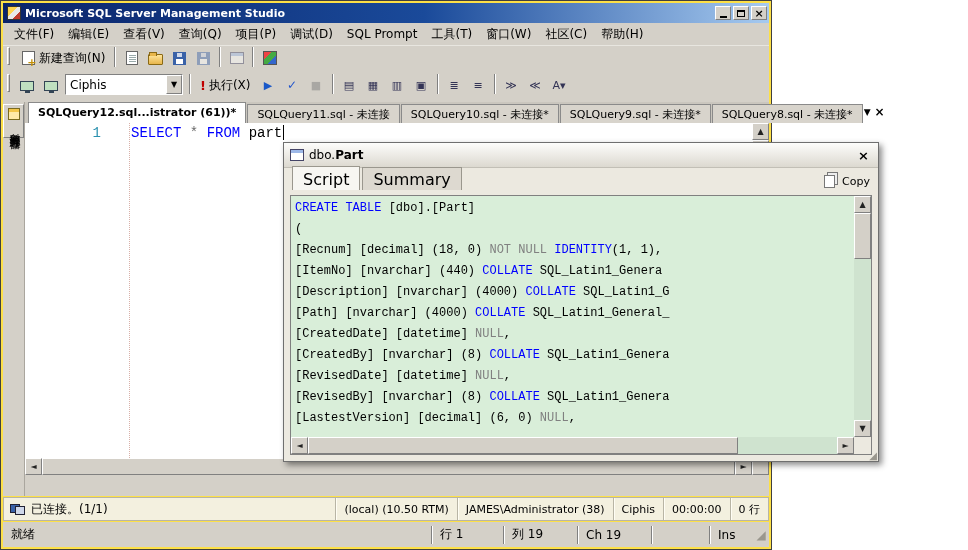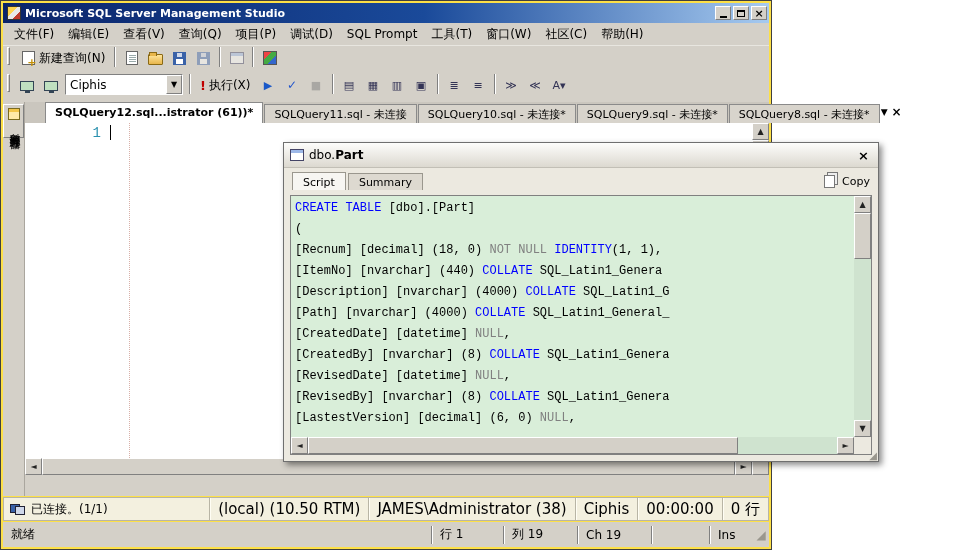--- a/index.html
+++ b/index.html
@@ -70,21 +70,21 @@
 
   
   .doc-area { flex:1; display:flex; position:relative; background:#d4d0c8; min-height:0; }
   .oe-strip { flex:0 0 22px; background:#d4d0c8; border-right:1px solid #aaa69e; display:flex; flex-direction:column; }
   .oe-tab { margin-top:2px; width:21px; border:1px solid; border-color:#fff #808080 #808080 #fff;
             background:#d4d0c8; display:flex; flex-direction:column; align-items:center; padding:3px 0 6px; gap:4px; cursor:default; }
   .oe-icon { width:12px; height:12px; background:#ffe9a8; border:1px solid #7a6a20; box-shadow:inset 0 3px 0 #f3c64a; }
   .oe-text { writing-mode:vertical-rl; text-orientation:upright; font-size:11px; letter-spacing:1px; }
 
   .doc-col { flex:1; display:flex; flex-direction:column; min-width:0; }
-  .tabbar { height:21px; flex:0 0 21px; display:flex; align-items:flex-end; background:#cac6be; padding-left:20px; }
+  .tabbar { height:21px; flex:0 0 21px; display:flex; align-items:flex-end; background:#cac6be; padding-left:3px; }
   .doc-tab { height:19px; padding:2px 9px 0; font-size:11px; white-space:nowrap; background:#d8d4cc;
              border:1px solid #8a8a8a; border-bottom:none; margin-right:1px; cursor:default; }
   .doc-tab.active { background:#fff; font-weight:bold; height:21px; padding-top:3px; }
   .tabbar-btns { margin-left:auto; display:flex; align-items:center; gap:4px; padding:0 6px 4px 0; }
   .tabbar-btn { font-size:9px; cursor:default; }
   .tabbar-btn.x { font-size:12px; font-weight:bold; }
 
   .editor-zone { flex:1; display:flex; min-height:0; }
   .editor { flex:1; background:#fff; position:relative; overflow:hidden;
             font-family:"Liberation Mono","DejaVu Sans Mono",monospace; font-size:14px; }
@@ -110,21 +110,21 @@
   
   .popup { position:absolute; left:280px; top:40px; width:596px; height:320px; background:#ece9e0;
            border:1px solid #6f6f6f; box-shadow:3px 3px 6px rgba(0,0,0,.45); display:flex; flex-direction:column; z-index:5; }
   .popup-header { height:25px; flex:0 0 25px; display:flex; align-items:center; padding:0 6px; gap:5px;
                   background:linear-gradient(#fdfdfb,#dcd9d0); border-bottom:1px solid #c2bfb6; }
   .popup-title { font-size:12px; }
   .popup-title b { font-weight:bold; }
   .popup-close { margin-left:auto; font-weight:bold; font-size:13px; cursor:default; padding:0 3px; }
   .popup-tabs { height:22px; flex:0 0 22px; display:flex; align-items:flex-end; padding:0 8px; gap:2px;
                 background:#ece9e0; }
-  .ptab { padding:2px 10px 1px; font-size:11px; border:1px solid #9a978e; border-bottom:none; background:#ddd9d0; cursor:default; }
+  .ptab { padding:2px 10px 1px; font-size:16px; border:1px solid #9a978e; border-bottom:none; background:#ddd9d0; cursor:default; }
   .ptab.active { background:#f7f6f2; font-weight:normal; padding-top:3px; }
   .popup-copy { margin-left:auto; display:flex; align-items:center; gap:4px; font-size:11px; padding-bottom:2px; cursor:default; }
   .ico-copy { width:11px; height:13px; background:#fff; border:1px solid #777; box-shadow:3px -3px 0 -1px #eee, 3px -3px 0 0 #777; margin-right:3px; }
   .popup-body { flex:1; margin:5px 6px 6px; border:1px solid #808080; background:#d9eed9; display:flex; flex-direction:column; min-height:0; position:relative; }
   .script-row { flex:1; display:flex; min-height:0; }
   .script-text { flex:1; overflow:hidden; padding:2px 4px; font-family:"Liberation Mono","DejaVu Sans Mono",monospace;
                  font-size:12px; line-height:21px; white-space:pre; }
   .sline { white-space:pre; }
   .pop-vscroll { flex:0 0 17px; background:#cfe3cf; display:flex; flex-direction:column; }
   .pop-vthumb { height:46px; background:#d4d0c8; border:1px solid; border-color:#fff #808080 #808080 #fff; }
@@ -135,21 +135,21 @@
   .pop-corner { width:17px; height:17px; background:#ece9e0; }
   .popup-grip { position:absolute; right:1px; bottom:0; font-size:10px; color:#9a978e; }
 
   
   .connbar { height:24px; flex:0 0 24px; background:#f3f0df; border:1px solid #b8b5a5; display:flex; align-items:center; margin-top:1px; }
   .connbar .left { flex:1; display:flex; align-items:center; gap:6px; padding:0 6px; }
   .conn-icon { width:15px; height:11px; position:relative; }
   .conn-icon::before { content:""; position:absolute; left:0; top:0; width:8px; height:7px; background:#3a62a8; border:1px solid #223; }
   .conn-icon::after { content:""; position:absolute; right:0; bottom:0; width:8px; height:7px; background:#cfd8ea; border:1px solid #223; }
   .seg { height:100%; display:flex; align-items:center; padding:0 8px; border-left:1px solid #b8b5a5;
-         box-shadow:inset 1px 0 0 #fffef4; white-space:nowrap; font-size:15px; }
+         box-shadow:inset 1px 0 0 #fffef4; white-space:nowrap; font-size:11px; }
 
   .statusbar { height:25px; flex:0 0 25px; background:#d4d0c8; display:flex; align-items:center; margin-top:1px; }
   .statusbar .ready { flex:1; padding:0 8px; }
   .sseg { height:18px; display:flex; align-items:center; padding:0 8px; border-left:1px solid #808080;
           box-shadow:inset 1px 0 0 #fff; white-space:nowrap; }
   .sseg.w1 { width:72px; } .sseg.w2 { width:74px; } .sseg.w3 { width:74px; } .sseg.w4 { width:58px; } .sseg.w5 { width:44px;text-align:center; }
   .resize-grip { width:16px; height:16px; color:#9a978e; font-size:12px; line-height:16px; text-align:center; cursor:default; }
 </style>
 </head>
 <body>
@@ -298,20 +298,21 @@
           <span class="tabbar-btn"><span>▼</span></span>
           <span class="tabbar-btn x"><span>×</span></span>
         </div>
       </div>
 
       <div class="editor-zone">
         <div class="editor">
           <div class="indent-guide"></div>
           <div class="code-row">
             <span class="lineno">1</span>
+            <span class="codetext toks"><span class="tok-kw">SELECT</span><span class="tok-id"> </span><span class="tok-op">*</span><span class="tok-id"> </span><span class="tok-kw">FROM</span><span class="tok-id"> part</span></span>
               <span class="caret"></span>
           </div>
         </div>
         <div class="vscroll">
           <div class="sb-btn">
               <span>▲</span>
             </div>
           <div class="sb-thumb-v"></div>
           <div class="sb-btn">
               <span>▼</span>

